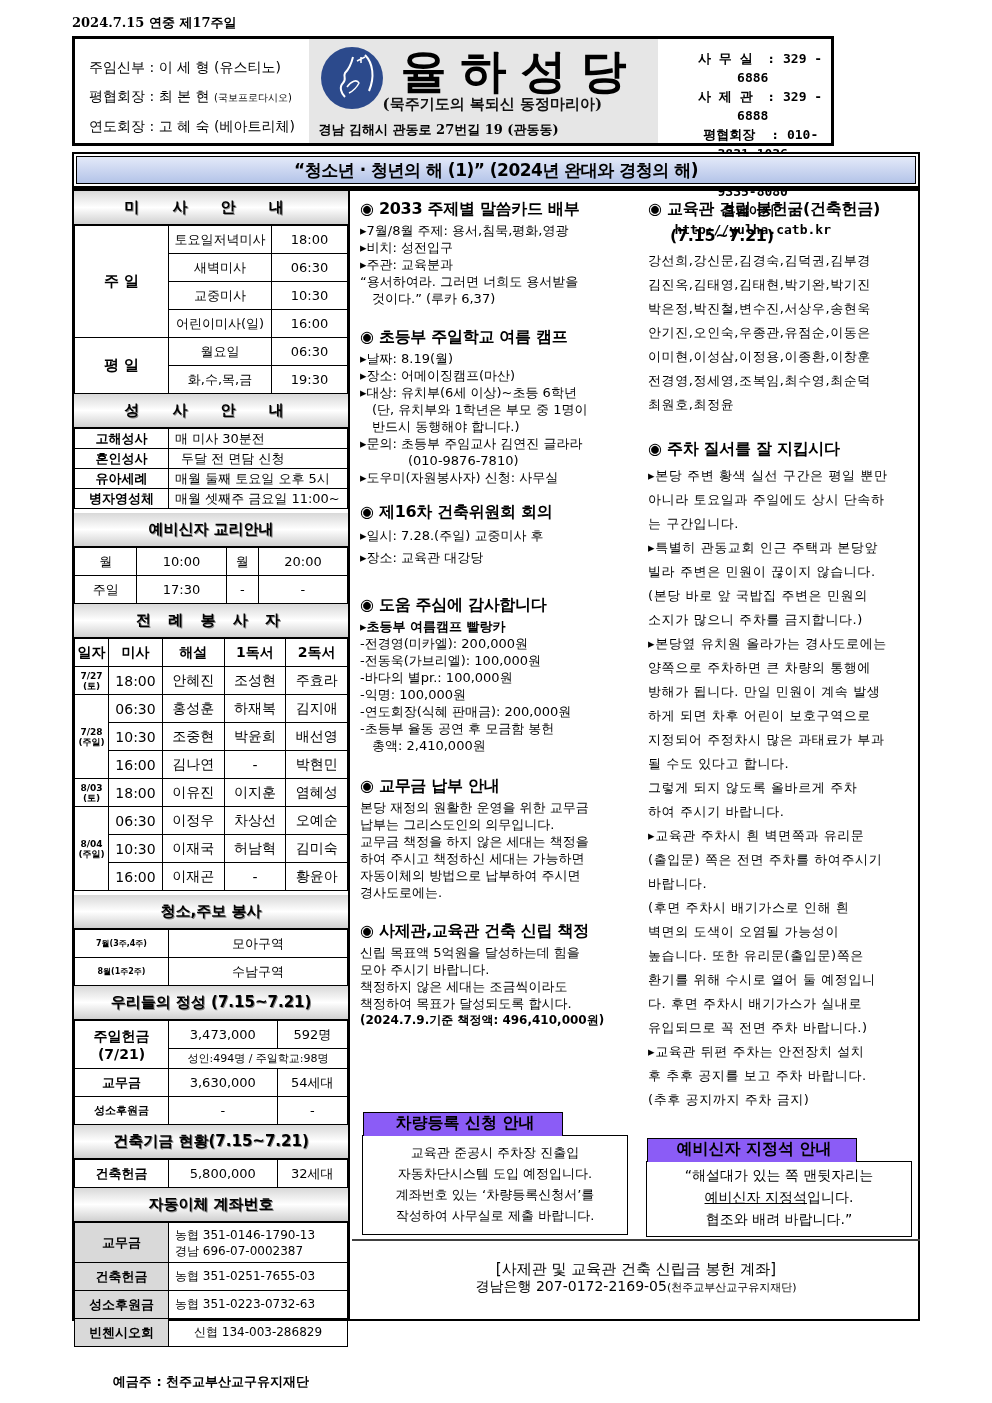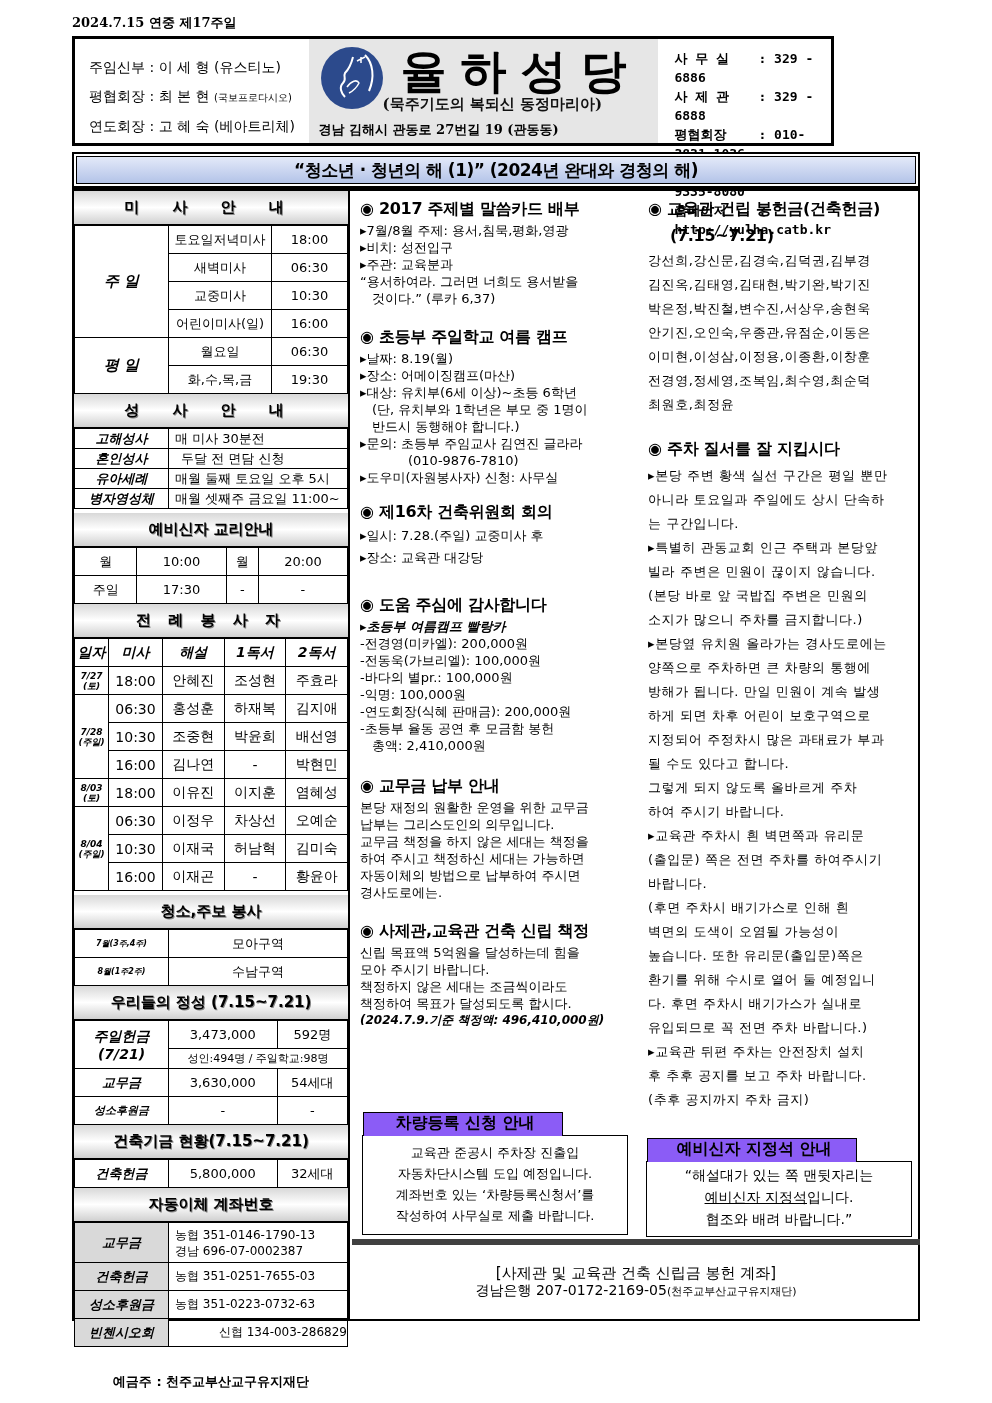--- a/index.html
+++ b/index.html
@@ -7,42 +7,42 @@
   .date-line { position: absolute; left: 72px; top: 14px; font-size: 13px; font-weight: bold; font-family: "DejaVu Serif", serif; }
   .header { position: absolute; left: 72px; top: 36px; width: 762px; height: 110px; border: 3px solid #000; display: flex; }
   .hdr-left { width: 238px; padding: 14px 0 0 14px; font-size: 14px; line-height: 29px; }
   .hdr-left .small { font-size: 10px; }
   .hdr-center { width: 357px; background: #e6e6e6; position: relative; }
   .logo { position: absolute; left: 12px; top: 8px; width: 62px; height: 62px; border-radius: 50%; background: #2c4a8c; }
   .logo svg { width: 62px; height: 62px; }
   .church-name { position: absolute; left: 92px; top: 2px; font-size: 46px; font-weight: bold; letter-spacing: 14px; }
   .church-sub { position: absolute; left: 74px; top: 56px; font-size: 15px; font-weight: bold; font-family: "DejaVu Serif", serif; color: #111; }
   .church-addr { position: absolute; left: 10px; top: 82px; font-size: 13px; font-weight: bold; font-family: "DejaVu Serif", serif; }
-  .hdr-right { flex: 1; padding: 10px 0 0 16px; font-size: 13px; font-weight: bold; line-height: 19px; font-family: "DejaVu Sans Mono", monospace; }
+  .hdr-right { flex: 1; padding: 10px 0 0 16px; font-size: 13px; font-weight: bold; line-height: 19px; font-family: "DejaVu Sans Mono", monospace; text-align: center; }
   .hdr-right .row span:first-child { display: inline-block; width: 84px; }
   .banner { position: absolute; left: 72px; top: 152px; width: 848px; height: 36px; border: 2px solid #000; background: linear-gradient(#e9eefb, #aebfe6); display: flex; align-items: center; justify-content: center; font-size: 17px; font-weight: bold; letter-spacing: -0.5px; box-shadow: inset 0 0 0 2px #fff, inset 0 0 0 3px #000; }
   .main { position: absolute; left: 72px; top: 188px; width: 848px; height: 1133px; border: 2px solid #000; border-top: 3px solid #000; }
   .col-left { position: absolute; left: 0; top: 0; width: 276px; height: 1128px; border-right: 2px solid #000; }
   .sec-title { height: 34px; background: linear-gradient(#d8d8d8, #fff 50%, #d0d0d0); display: flex; align-items: center; justify-content: center; font-weight: bold; font-size: 15px; border-bottom: 1px solid #000; text-shadow: 1px 1px 0 #888; }
   .sec-title.sp { letter-spacing: 14px; }
   table { border-collapse: collapse; width: 100%; font-size: 13px; }
   td { border: 1px solid #000; text-align: center; height: 28px; }
   .mass td { height: 28px; }
-  .bold { font-weight: bold; font-style: italic; }
+  .bold { font-weight: bold; }
   .gray { background: #d9d9d9; }
   .col-mid { position: absolute; left: 278px; top: 0; width: 288px; height: 1046px; }
   .col-right { position: absolute; left: 566px; top: 0; width: 278px; height: 1046px; }
   .sec h3 { font-size: 16px; font-weight: bold; margin: 10px 0 2px 8px; letter-spacing: -0.3px; }
   .sec p { font-size: 13px; line-height: 17px; margin-left: 8px; }
   .sec p.ind { padding-left: 12px; }
   .col-right .sec p { line-height: 24px; font-size: 13px; letter-spacing: 0.6px; }
   .notebox { position: absolute; border: 1px solid #000; }
   .notebox .tab { position: absolute; top: -24px; left: 0; height: 24px; border: 1px solid #000; border-bottom: none; font-weight: bold; font-size: 16px; padding: 0 14px 0 18px; background: #8b5cf6; text-align: center; }
   .notebox .body { text-align: center; font-size: 13px; line-height: 21px; padding-top: 6px; }
-  .footer-acc { position: absolute; left: 278px; top: 1048px; width: 568px; height: 80px; border-top: 6px solid #404040; text-align: center; padding-top: 20px; font-size: 15px; line-height: 17px; }
+  .footer-acc { position: absolute; left: 278px; top: 1048px; width: 568px; height: 80px; border-top: 2px solid #404040; text-align: center; padding-top: 20px; font-size: 15px; line-height: 17px; }
   .footer-acc .l2 { font-size: 14px; }
   .footer-acc .l2 small { font-size: 11px; }
   u { text-decoration: underline; }
 </style>
 </head>
 <body>
 
 <div class="date-line">2024.7.15 연중 제17주일</div>
 
 <div class="header">
@@ -272,30 +272,30 @@
       <tr>
             <td class="bold gray" style="height:24px">건축헌금</td>
             <td style="text-align:left;padding-left:6px;font-size:12px">농협 351-0251-7655-03</td>
           </tr>
       <tr>
             <td class="bold gray" style="height:22px">성소후원금</td>
             <td style="text-align:left;padding-left:6px;font-size:12px">농협 351-0223-0732-63</td>
           </tr>
       <tr>
             <td class="bold gray" style="height:22px">빈첸시오회</td>
-            <td style="text-align:right;font-size:12px">신협 134-003-286829</td>
+            <td style="text-align:center;font-size:12px">신협 134-003-286829</td>
           </tr>
     </tbody>
       </table>
     <div style="text-align:center;padding-top:26px;font-size:13px;font-weight:bold">예금주 : 천주교부산교구유지재단</div>
   </div>
 
   <div class="col-mid">
     <div class="sec">
-      <h3 style="margin-top:8px">◉ 2017 주제별 말씀카드 배부</h3>
+      <h3 style="margin-top:8px">◉ 2033 주제별 말씀카드 배부</h3>
       <p>▸7월/8월 주제: 용서,침묵,평화,영광</p>
       <p>▸비치: 성전입구</p>
       <p>▸주관: 교육분과</p>
       <p>“용서하여라. 그러면 너희도 용서받을</p>
       <p class="ind">  것이다.” (루카 6,37)</p>
     </div>
     <div class="sec">
       <h3 style="margin-top:20px">◉ 초등부 주일학교 여름 캠프</h3>
       <p>▸날짜: 8.19(월)</p>
       <p>▸장소: 어메이징캠프(마산)</p>

